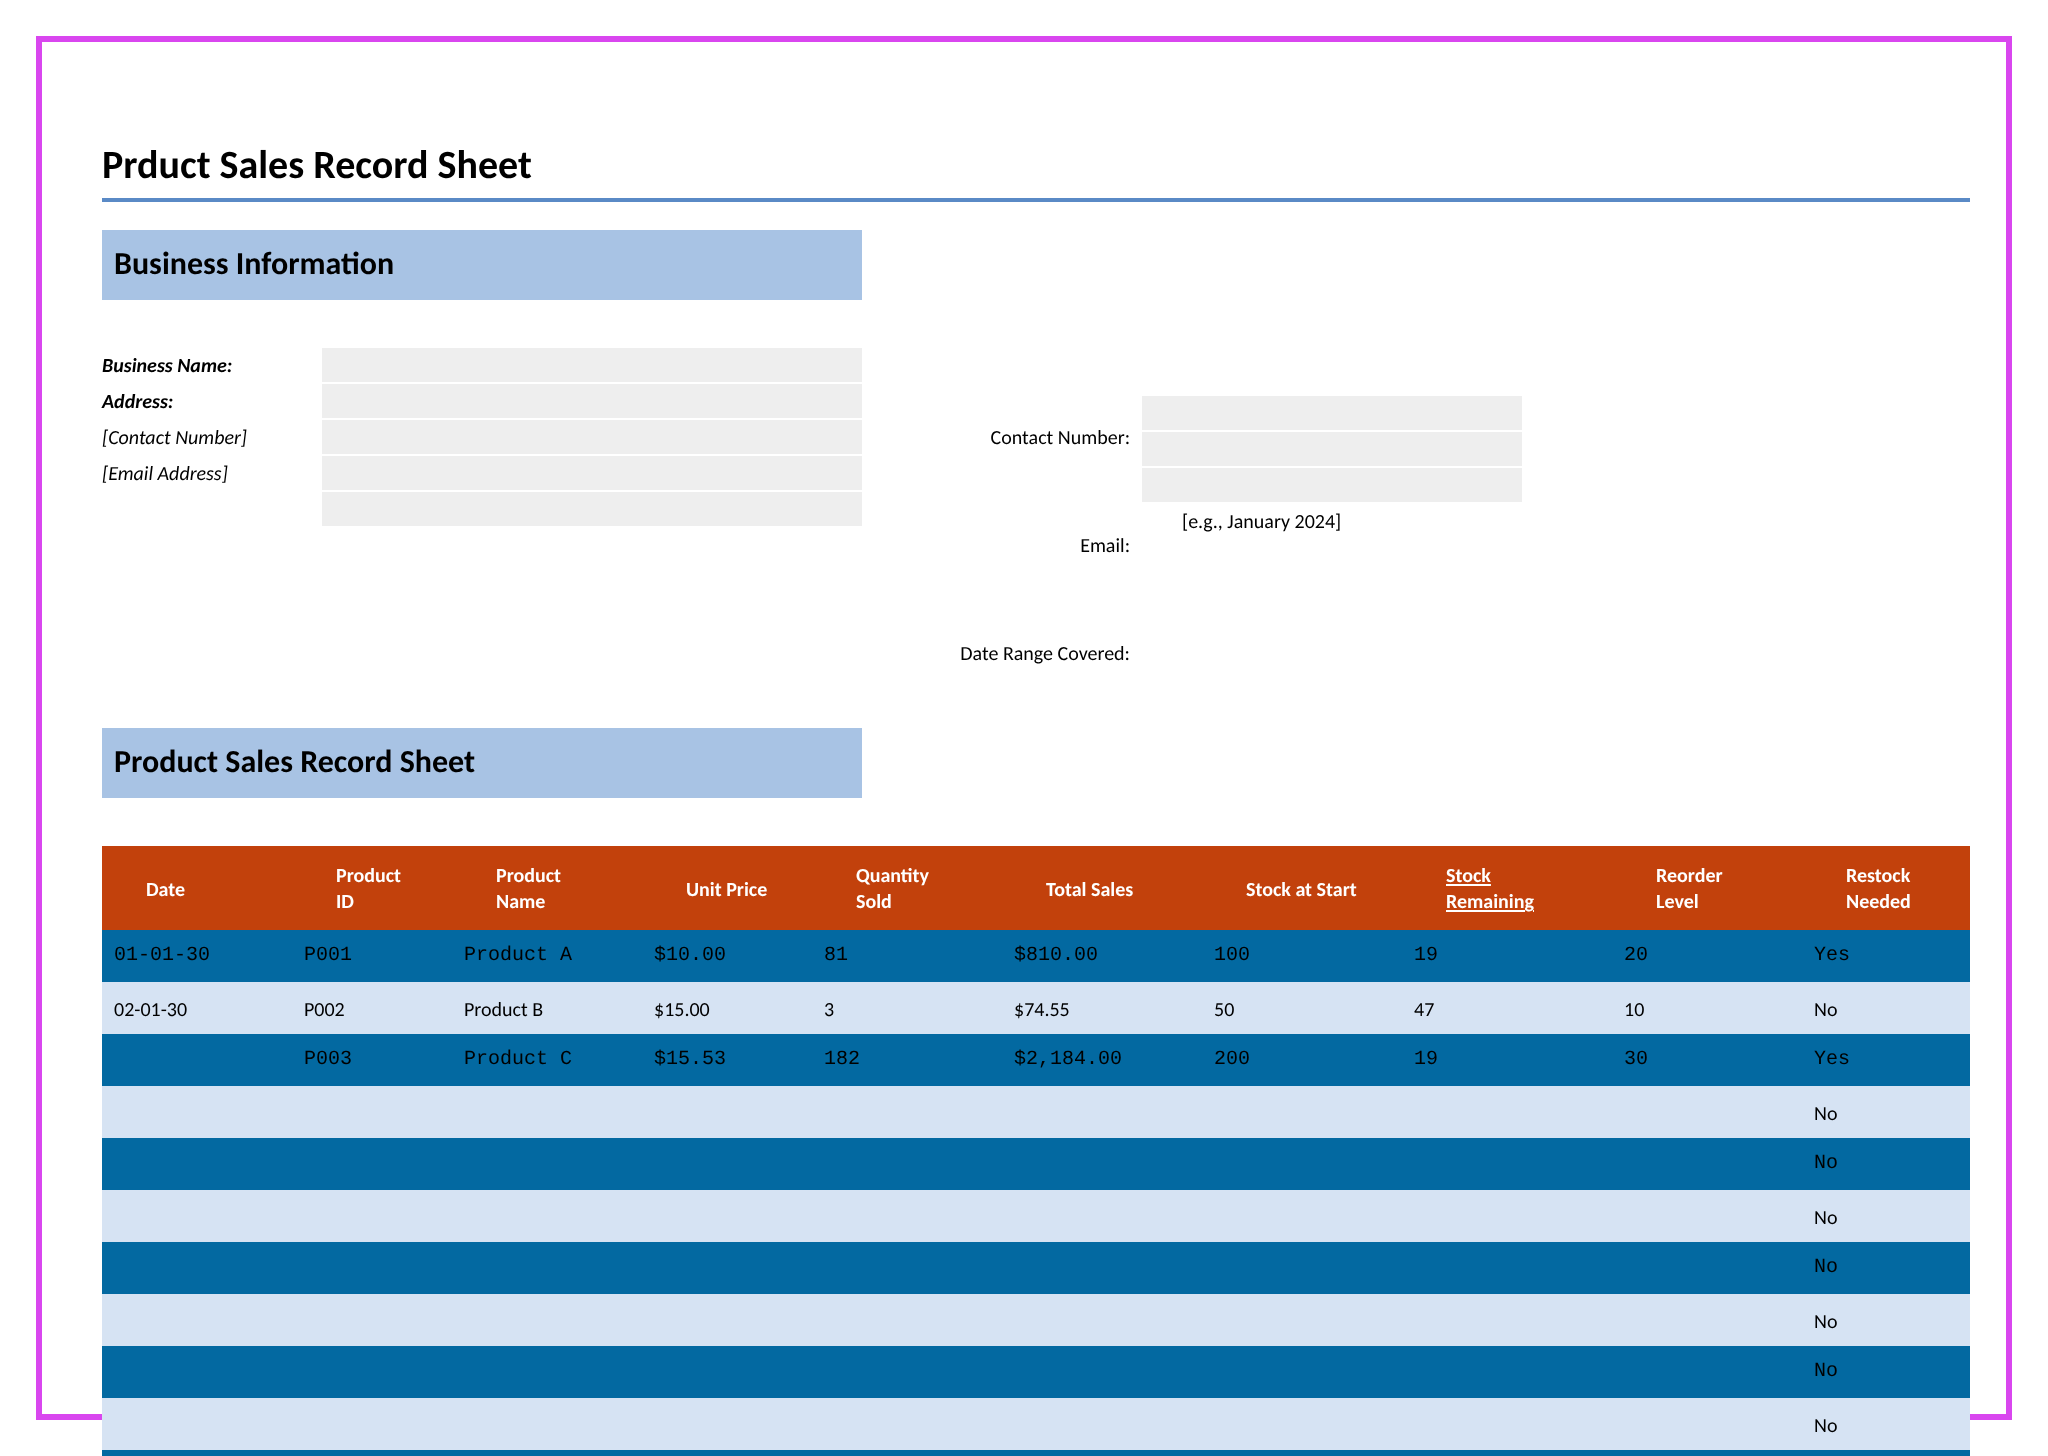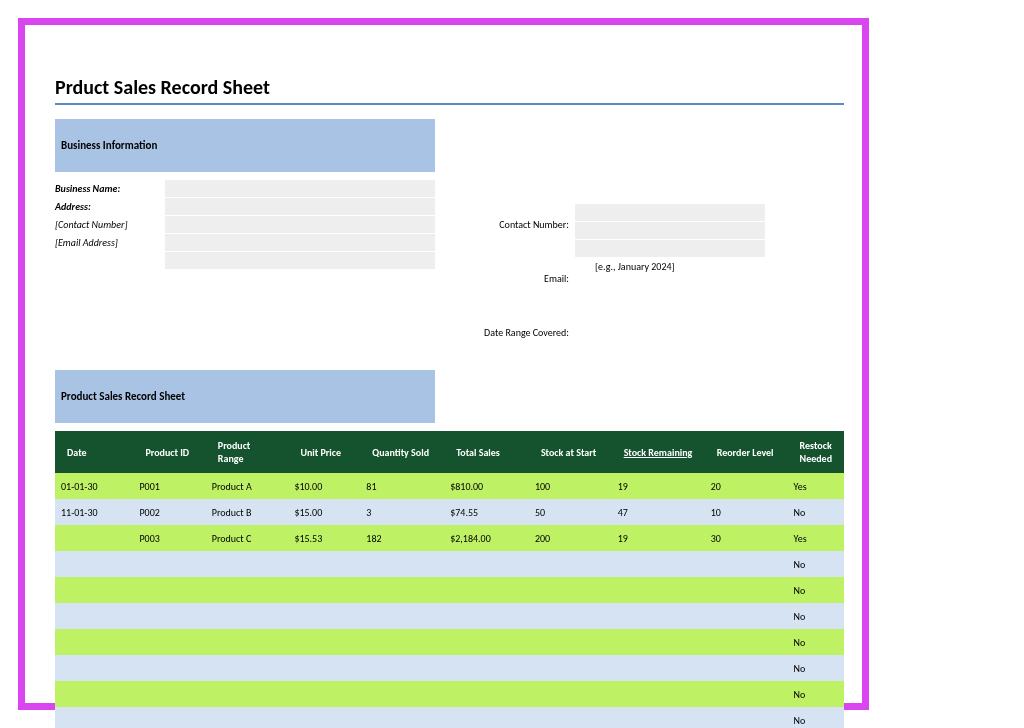--- a/index.html
+++ b/index.html
@@ -1,43 +1,43 @@
 <!DOCTYPE html>
 <html><head>
 <meta charset="utf-8">
 <style>
   * { box-sizing: border-box; margin: 0; padding: 0; }
   html, body { width: 1024px; height: 728px; background: #fff; font-family: Calibri, Arial, sans-serif; }
   .frame {
-    border: 7px solid #d946ef;
+    border: 3px solid #d946ef;
     margin: 18px;
-    width: 851px;
+    width: 988px;
     height: 692px;
     padding: 50px 18px 18px 30px;
     position: relative;
   }
   .title {
     font-size: 20px;
     font-weight: 700;
     color: #000;
     margin-bottom: 4px;
   }
   .title-rule {
     border: none;
     border-top: 2px solid #5a8ac6;
     margin-bottom: 14px;
   }
   .section-band {
     background: #a8c3e4;
     color: #000;
-    font-size: 11px;
+    font-size: 16px;
     font-weight: 700;
-    padding: 20px 6px;
+    padding: 8px 6px;
     width: 380px;
-    margin-bottom: 8px;
+    margin-bottom: 24px;
   }
   .biz-block {
     display: flex;
     gap: 0;
     font-size: 10px;
     color: #000;
     margin-bottom: 28px;
   }
   .biz-left, .biz-right { display: flex; }
   .biz-labels-l { width: 110px; }
@@ -51,34 +51,34 @@
   .biz-fields-r div.fill { height: 18px; background: #eeeeee; border-bottom: 1px solid #fff; }
   .biz-fields-r div.eg { height: 18px; line-height:18px; font-size: 10px; padding-left: 20px; }
 
   table.sales {
     width: 100%;
     border-collapse: collapse;
     font-size: 10px;
     margin-top: 8px;
   }
   table.sales thead th {
-    background: #14532d;
+    background: #c2410c;
     color: #fff;
     font-weight: 700;
     text-align: left;
-    padding: 8px 12px;
+    padding: 8px 22px;
     font-size: 10px;
   }
   table.sales tbody td {
     padding: 6px 6px;
     height: 26px;
     color: #000;
     border: none;
   }
-  table.sales tbody tr.odd  { background: #bef264; }
+  table.sales tbody tr.odd  { background: #0369a1; font-family: Liberation Mono, monospace; }
   table.sales tbody tr.even { background: #d6e3f3; }
   .red { color: #c00000; }
   .col-date   { width: 95px; }
   .col-pid    { width: 80px; }
   .col-pname  { width: 95px; }
   .col-price  { width: 85px; }
   .col-qty    { width: 95px; }
   .col-total  { width: 100px; margin-left: 12px; }
   .col-start  { width: 100px; }
   .col-remain { width: 105px; text-decoration: underline; }
@@ -126,21 +126,21 @@
     </div>
   </div>
 
   <div class="section-band">Product Sales Record Sheet</div>
 
   <table class="sales">
     <thead>
       <tr>
         <th class="col-date">Date</th>
         <th class="col-pid">Product ID</th>
-        <th class="col-pname">Product Range</th>
+        <th class="col-pname">Product Name</th>
         <th class="col-price">Unit Price</th>
         <th class="col-qty">Quantity Sold</th>
         <th class="col-total">Total Sales</th>
         <th class="col-start">Stock at Start</th>
         <th class="col-remain">Stock Remaining</th>
         <th class="col-reorder">Reorder Level</th>
         <th class="col-need">Restock Needed</th>
       </tr>
     </thead>
     <tbody id="sales-body">
@@ -150,21 +150,21 @@
           <td>Product A</td>
           <td>$10.00</td>
           <td>81</td>
           <td class="red">$810.00</td>
           <td>100</td>
           <td class="red">19</td>
           <td>20</td>
           <td class="red">Yes</td>
         </tr>
         <tr class="even">
-          <td>11-01-30</td>
+          <td>02-01-30</td>
           <td>P002</td>
           <td>Product B</td>
           <td>$15.00</td>
           <td>3</td>
           <td class="red">$74.55</td>
           <td>50</td>
           <td class="red">47</td>
           <td>10</td>
           <td>No</td>
         </tr>

